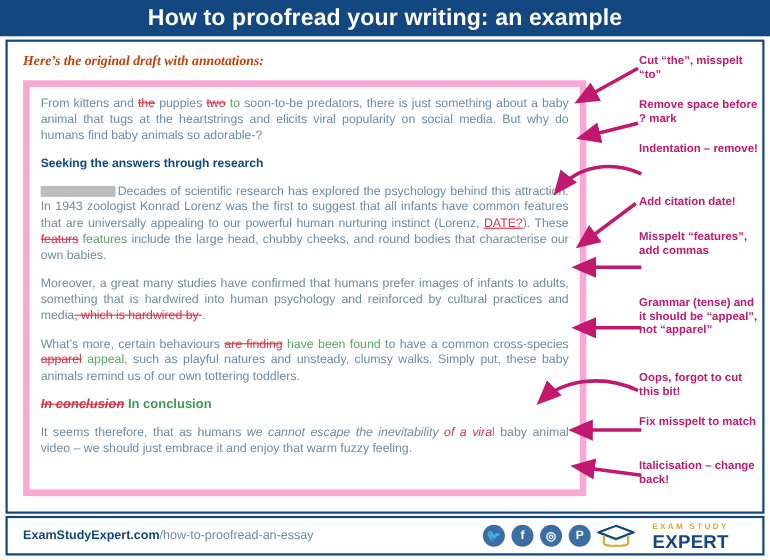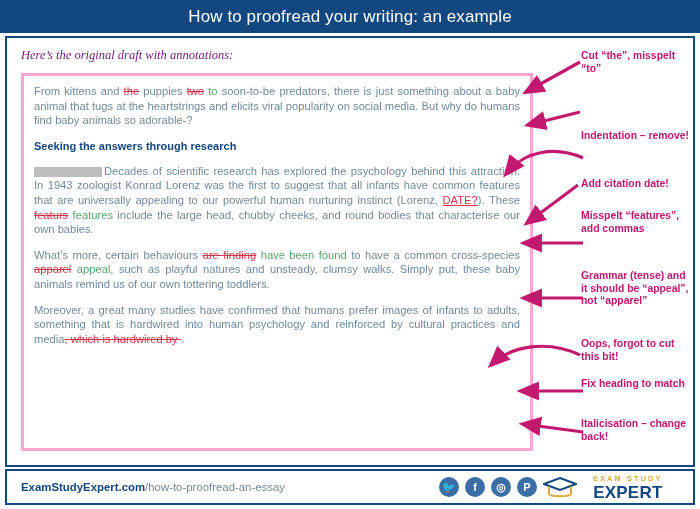--- a/index.html
+++ b/index.html
@@ -15,40 +15,40 @@
     background:#ffffff;
     box-sizing:border-box;
   }
   
   .titlebar{
     position:absolute;left:0;top:0;width:700px;height:33px;
     background:#12477f;
     display:flex;align-items:center;justify-content:center;
   }
   .titlebar .title{
-    color:#ffffff;font-size:17px;font-weight:normal;letter-spacing:.1px;
+    color:#ffffff;font-size:21px;font-weight:bold;letter-spacing:.1px;
     font-family:"Liberation Sans", sans-serif;
   }
   
   .frame{
     position:absolute;left:5px;top:36px;width:690px;height:431px;
     border:2px solid #12477f;box-sizing:border-box;background:#fff;
   }
   
   .doc-col{
     position:absolute;left:0;top:0;width:562px;height:100%;
   }
   .intro{
     position:absolute;left:14px;top:10px;
-    font-size:12.5px;font-style:italic;font-weight:normal;color:#701a75;
+    font-size:12.5px;font-style:italic;font-weight:bold;color:#c2410c;
     font-family:"Liberation Serif", serif;
   }
   .docbox{
     position:absolute;left:14px;top:35px;width:512px;height:378px;
-    border:3px solid #f9a8d4;box-sizing:border-box;background:#fff;
+    border:6px solid #f9a8d4;box-sizing:border-box;background:#fff;
     padding:8px 10px 0 10px;
   }
   .docbox p{
     margin:0 0 11px 0;
     font-size:11.2px;line-height:14.6px;color:#6f8b9e;
     text-align:justify;
     font-family:"Liberation Sans", sans-serif;
   }
   .docbox h3{
     margin:0 0 10px 0;
@@ -137,37 +137,40 @@
       <div class="intro">Here’s the original draft with annotations:</div>
 
       <div class="docbox">
 
         <p><span>From kittens and </span><span class="del">the</span><span> puppies </span><span class="del">two</span><span class="ins"> to</span><span> soon-to-be predators, there is just something about a baby animal that tugs at the heartstrings and elicits viral popularity on social media. But why do humans find baby animals so adorable-?</span></p>
 
         <h3>Seeking the answers through research</h3>
 
         <p><span class="indent-block"></span><span>Decades of scientific research has explored the psychology behind this attraction. In 1943 zoologist Konrad Lorenz was the first to suggest that all infants have common features that are universally appealing to our powerful human nurturing instinct (Lorenz, </span><span class="red">DATE?</span><span>). These </span><span class="del">featurs</span><span class="ins"> features</span><span> include the large head, chubby cheeks, and round bodies that characterise our own babies.</span></p>
 
+        <p><span>Moreover, a great many studies have confirmed that humans prefer images of infants to adults, something that is hardwired into human psychology and reinforced by cultural practices and media</span><span class="del">, which is hardwired by </span><span>.</span></p>
+
         <p><span>What’s more, certain behaviours </span><span class="del">are finding</span><span class="ins"> have been found</span><span> to have a common cross-species </span><span class="del">apparel</span><span class="ins"> appeal,</span><span> such as playful natures and unsteady, clumsy walks. Simply put, these baby animals remind us of our own tottering toddlers.</span></p>
 
-        <p><span>Moreover, a great many studies have confirmed that humans prefer images of infants to adults, something that is hardwired into human psychology and reinforced by cultural practices and media</span><span class="del">, which is hardwired by </span><span>.</span></p>
-
-
+        <div class="concl"><span class="del">In conclusion</span><span class="ins"> In conclusion</span></div>
+
+        <p><span>It seems therefore, that as humans </span><span class="ital">we cannot escape the inevitability </span><span class="redi">of a vira</span><span>l baby animal video – we should just embrace it and enjoy that warm fuzzy feeling.</span></p>
 
       </div>
     </div>
 
     <div class="ann-col">
       <div class="note n1">Cut “the”, misspelt “to”</div>
+      <div class="note n2">Remove space before ? mark</div>
       <div class="note n3">Indentation – remove!</div>
       <div class="note n4">Add citation date!</div>
       <div class="note n6">Grammar (tense) and it should be “appeal”, not “apparel”</div>
       <div class="note n5">Misspelt “features”, add commas</div>
       <div class="note n7">Oops, forgot to cut this bit!</div>
-      <div class="note n8">Fix heading to match</div>
+      <div class="note n8">Fix misspelt to match</div>
       <div class="note n9">Italicisation – change back!</div>
     </div>
   </div>
 
   <svg class="arrows" viewBox="0 0 700 509">
     <defs>
       <marker id="ah" markerWidth="7" markerHeight="7" refX="5.6" refY="3" orient="auto">
         <path d="M0,0 L7,3 L0,6 z" fill="#c2186f"></path>
       </marker>
     </defs>

